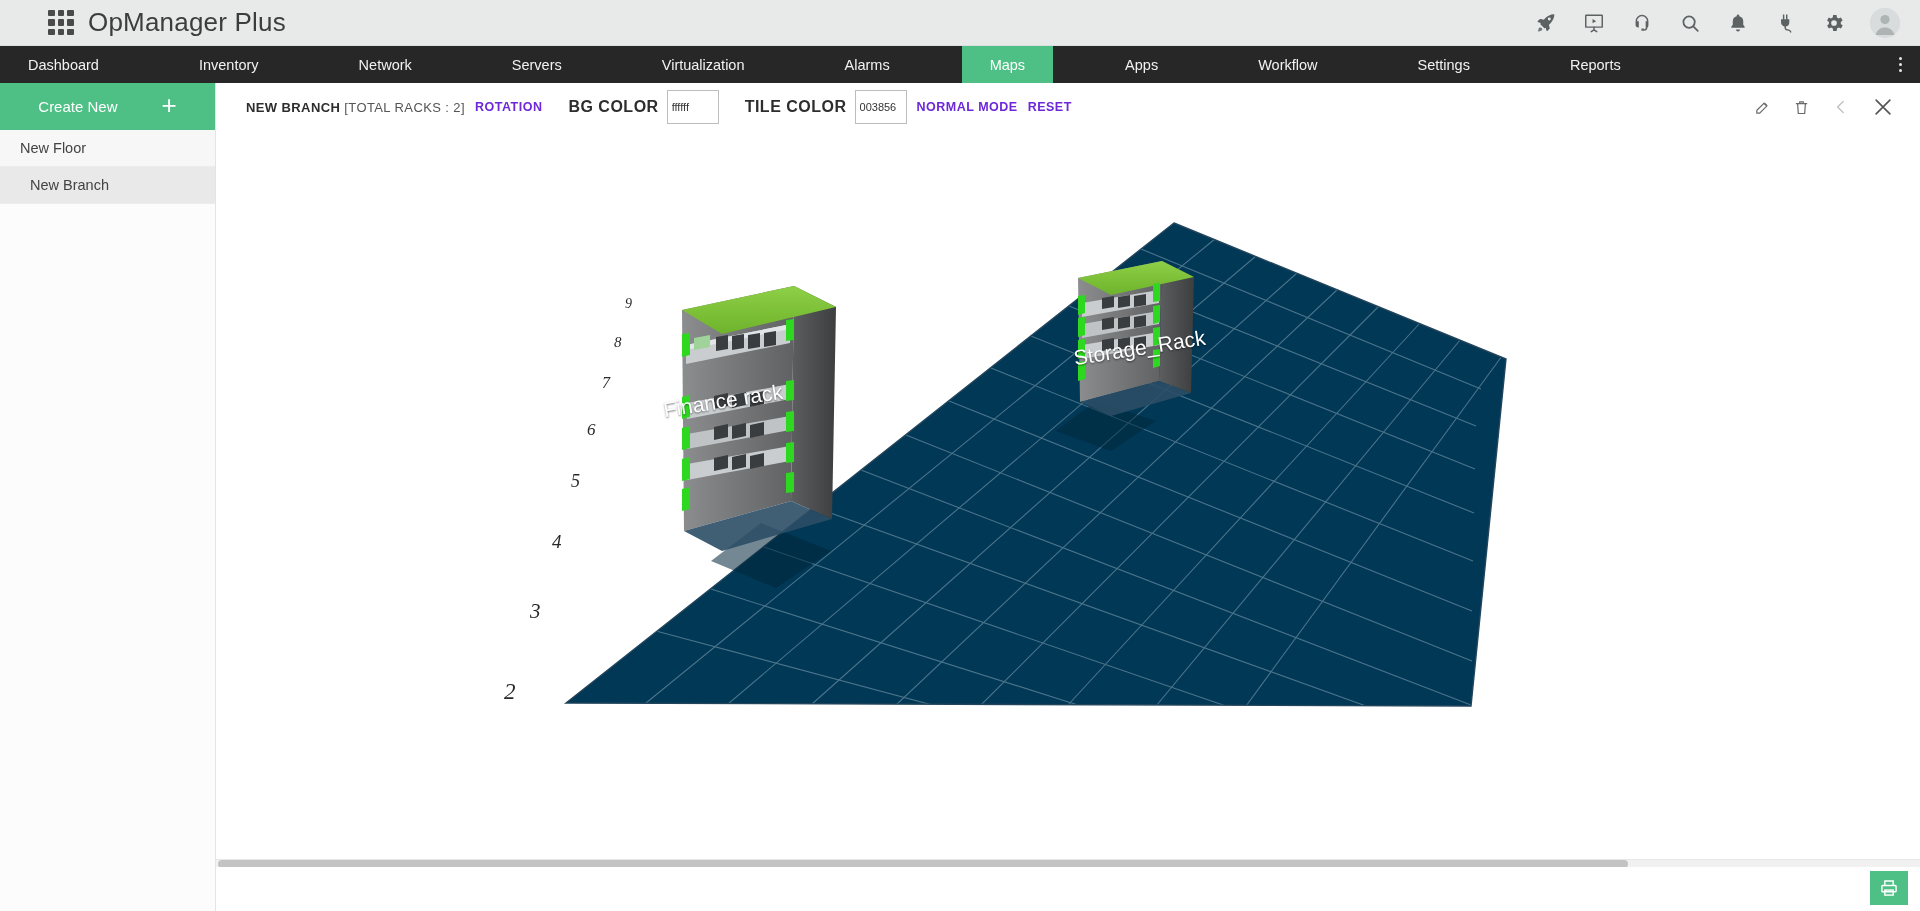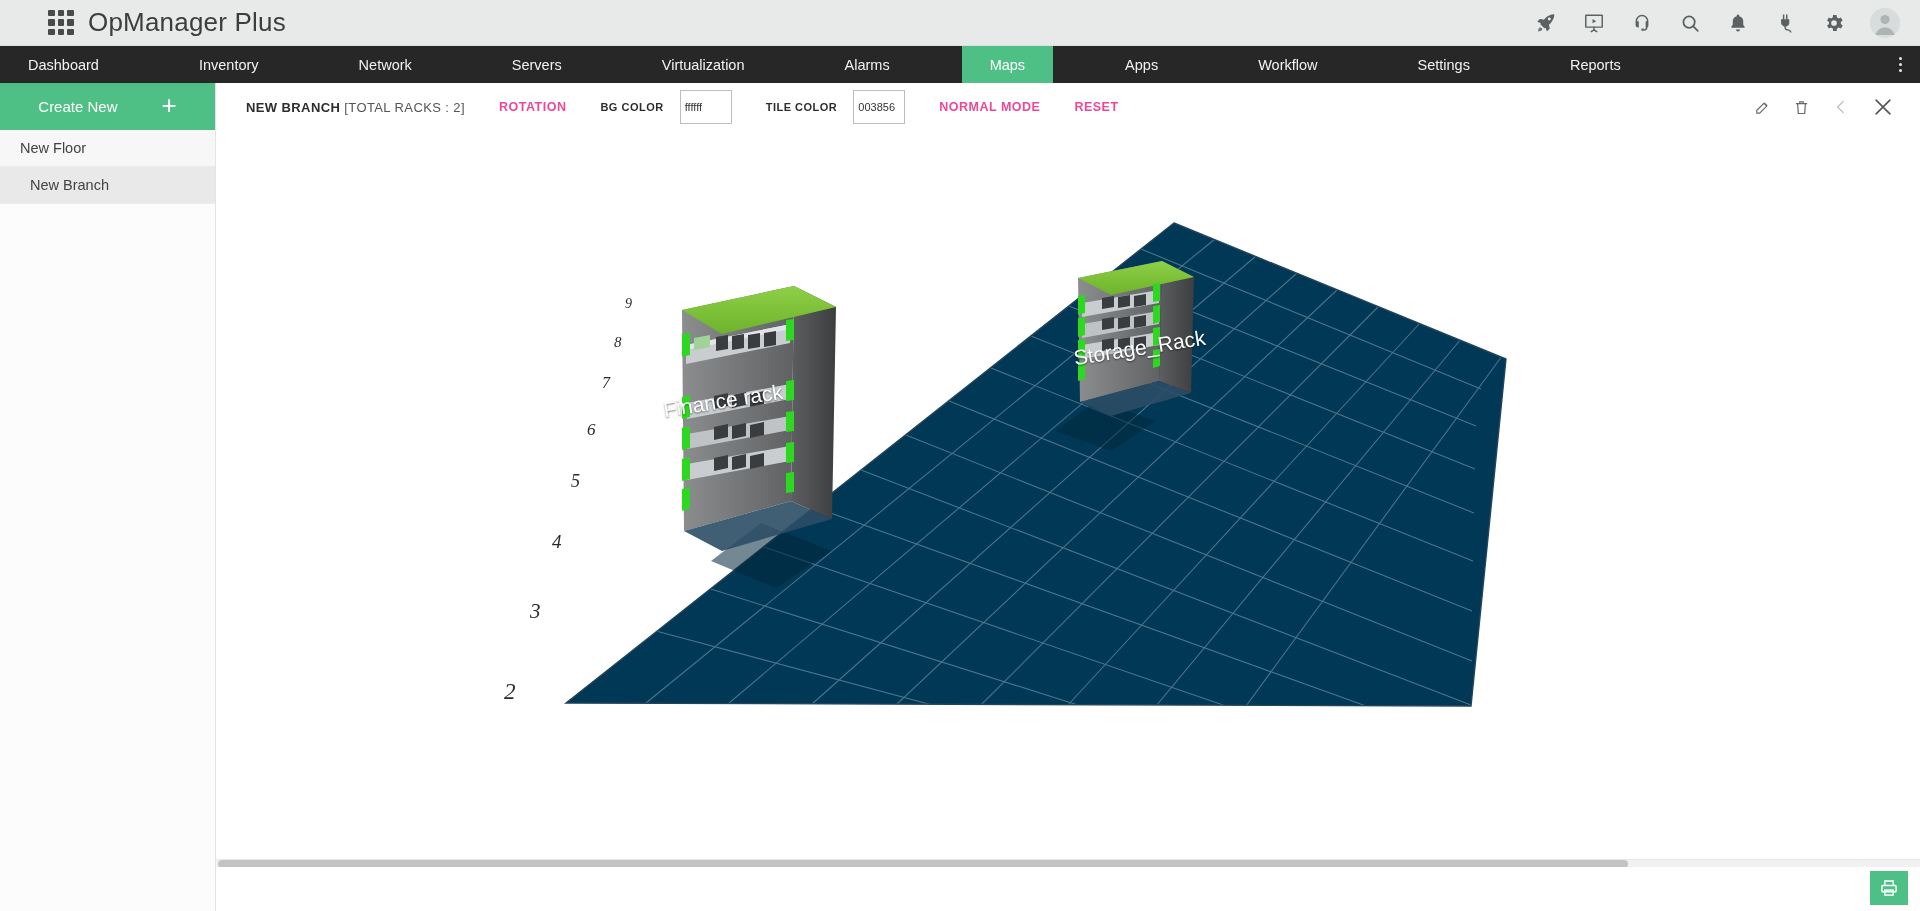--- a/index.html
+++ b/index.html
@@ -92,31 +92,31 @@
     padding-left:30px; font-size:14.5px; color:#434343;
     cursor:pointer; border-bottom:1px solid #ececec;
   }
   .side-item.sel { background:#e9e9e9; }
   .side-item.plain { background:#f7f7f7;padding-left:20px; }
 
   
   .content { flex:1; display:flex; flex-direction:column; background:#ffffff; position:relative; }
   .toolbar {
     height:48px; display:flex; align-items:center;
-    padding:0 16px 0 30px; gap:8px; position:relative;
+    padding:0 16px 0 30px; gap:0px; position:relative;
   }
   .tb-title { font-size:13px; font-weight:700; color:#2d2d2d; letter-spacing:.4px; }
   .tb-title span.sub { font-weight:400; color:#555; }
   .tb-btn {
-    font-size:12.5px; font-weight:700; color:#ec4899;
-    letter-spacing:.5px; cursor:pointer; margin-left:26px;
+    font-size:12.5px; font-weight:700; color:#6d28d9;
+    letter-spacing:.5px; cursor:pointer; margin-left:10px;
     white-space:nowrap;
   }
   .tb-label {
-    font-size:11px; font-weight:700; color:#2d2d2d;
+    font-size:16px; font-weight:700; color:#2d2d2d;
     letter-spacing:.5px; margin-left:26px; white-space:nowrap;
   }
   .tb-input {
     width:52px; height:20px; margin-left:8px;
     border:1px solid #bdbdbd; background:#ffffff;
     font-size:11px; color:#333; padding:16px 4px;
     font-family:"Liberation Sans", sans-serif;
   }
   .tb-right { margin-left:auto; display:flex; align-items:center; gap:22px; padding-right:10px;}
   .tb-icon { cursor:pointer; color:#6a6a6a; display:flex; align-items:center; }

